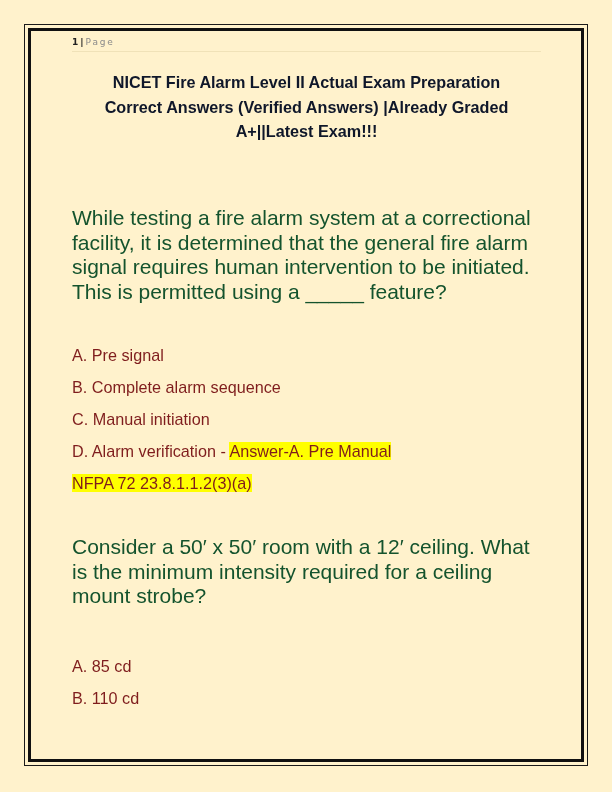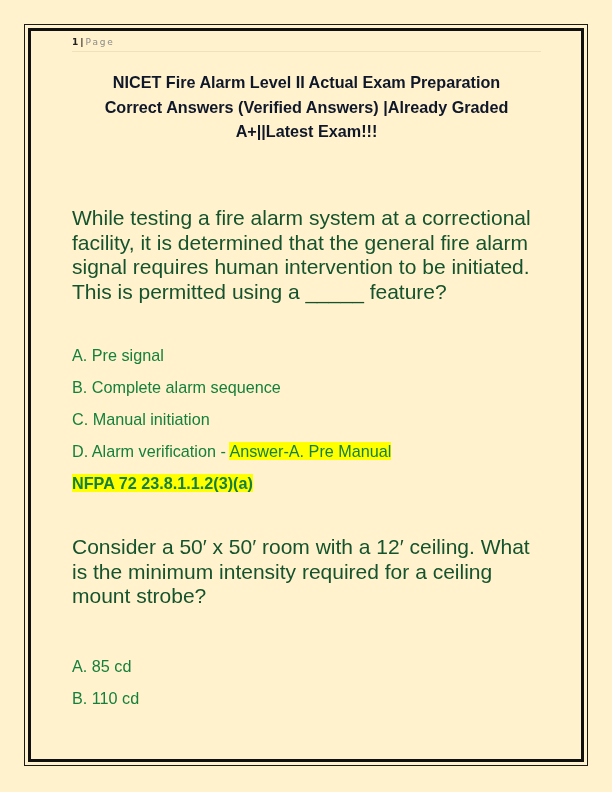--- a/index.html
+++ b/index.html
@@ -72,21 +72,21 @@
       left: 72px;
       width: 475px;
       color: #14532d;
       font-size: 21px;
       line-height: 24.5px;
     }
     .q1 { top: 206px; }
     .opt {
       position: absolute;
       left: 72px;
-      color: #15803d;
+      color: #7f1d1d;
       font-size: 16.2px;
       line-height: 20px;
       white-space: nowrap;
     }
     .hl {
       background: #FFFF00;
     }
     .q2 { top: 535px; }
   </style>
 </head>
@@ -106,20 +106,20 @@
 </div>
 
 <div class="body-text q1">While testing a fire alarm system at a correctional facility, it is determined that the general fire alarm signal requires human intervention to be initiated. This is permitted using a _____ feature?</div>
 
 <div class="opt" style="top:345px;">A. Pre signal</div>
 <div class="opt" style="top:377px;">B. Complete alarm sequence</div>
 <div class="opt" style="top:409px;">C. Manual initiation</div>
 <div class="opt" style="top:441px;">
   <span style="white-space:pre;">D. Alarm verification - </span><span class="hl">Answer-A. Pre Manual</span>
 </div>
-<div class="opt" style="top:473px;font-weight:bold;">
+<div class="opt" style="top:473px;">
   <span class="hl">NFPA 72 23.8.1.1.2(3)(a)</span>
 </div>
 
 <div class="body-text q2">Consider a 50′ x 50′ room with a 12′ ceiling. What is the minimum intensity required for a ceiling mount strobe?</div>
 
 <div class="opt" style="top:656px;">A. 85 cd</div>
 <div class="opt" style="top:688px;">B. 110 cd</div>
 
 </body></html>

